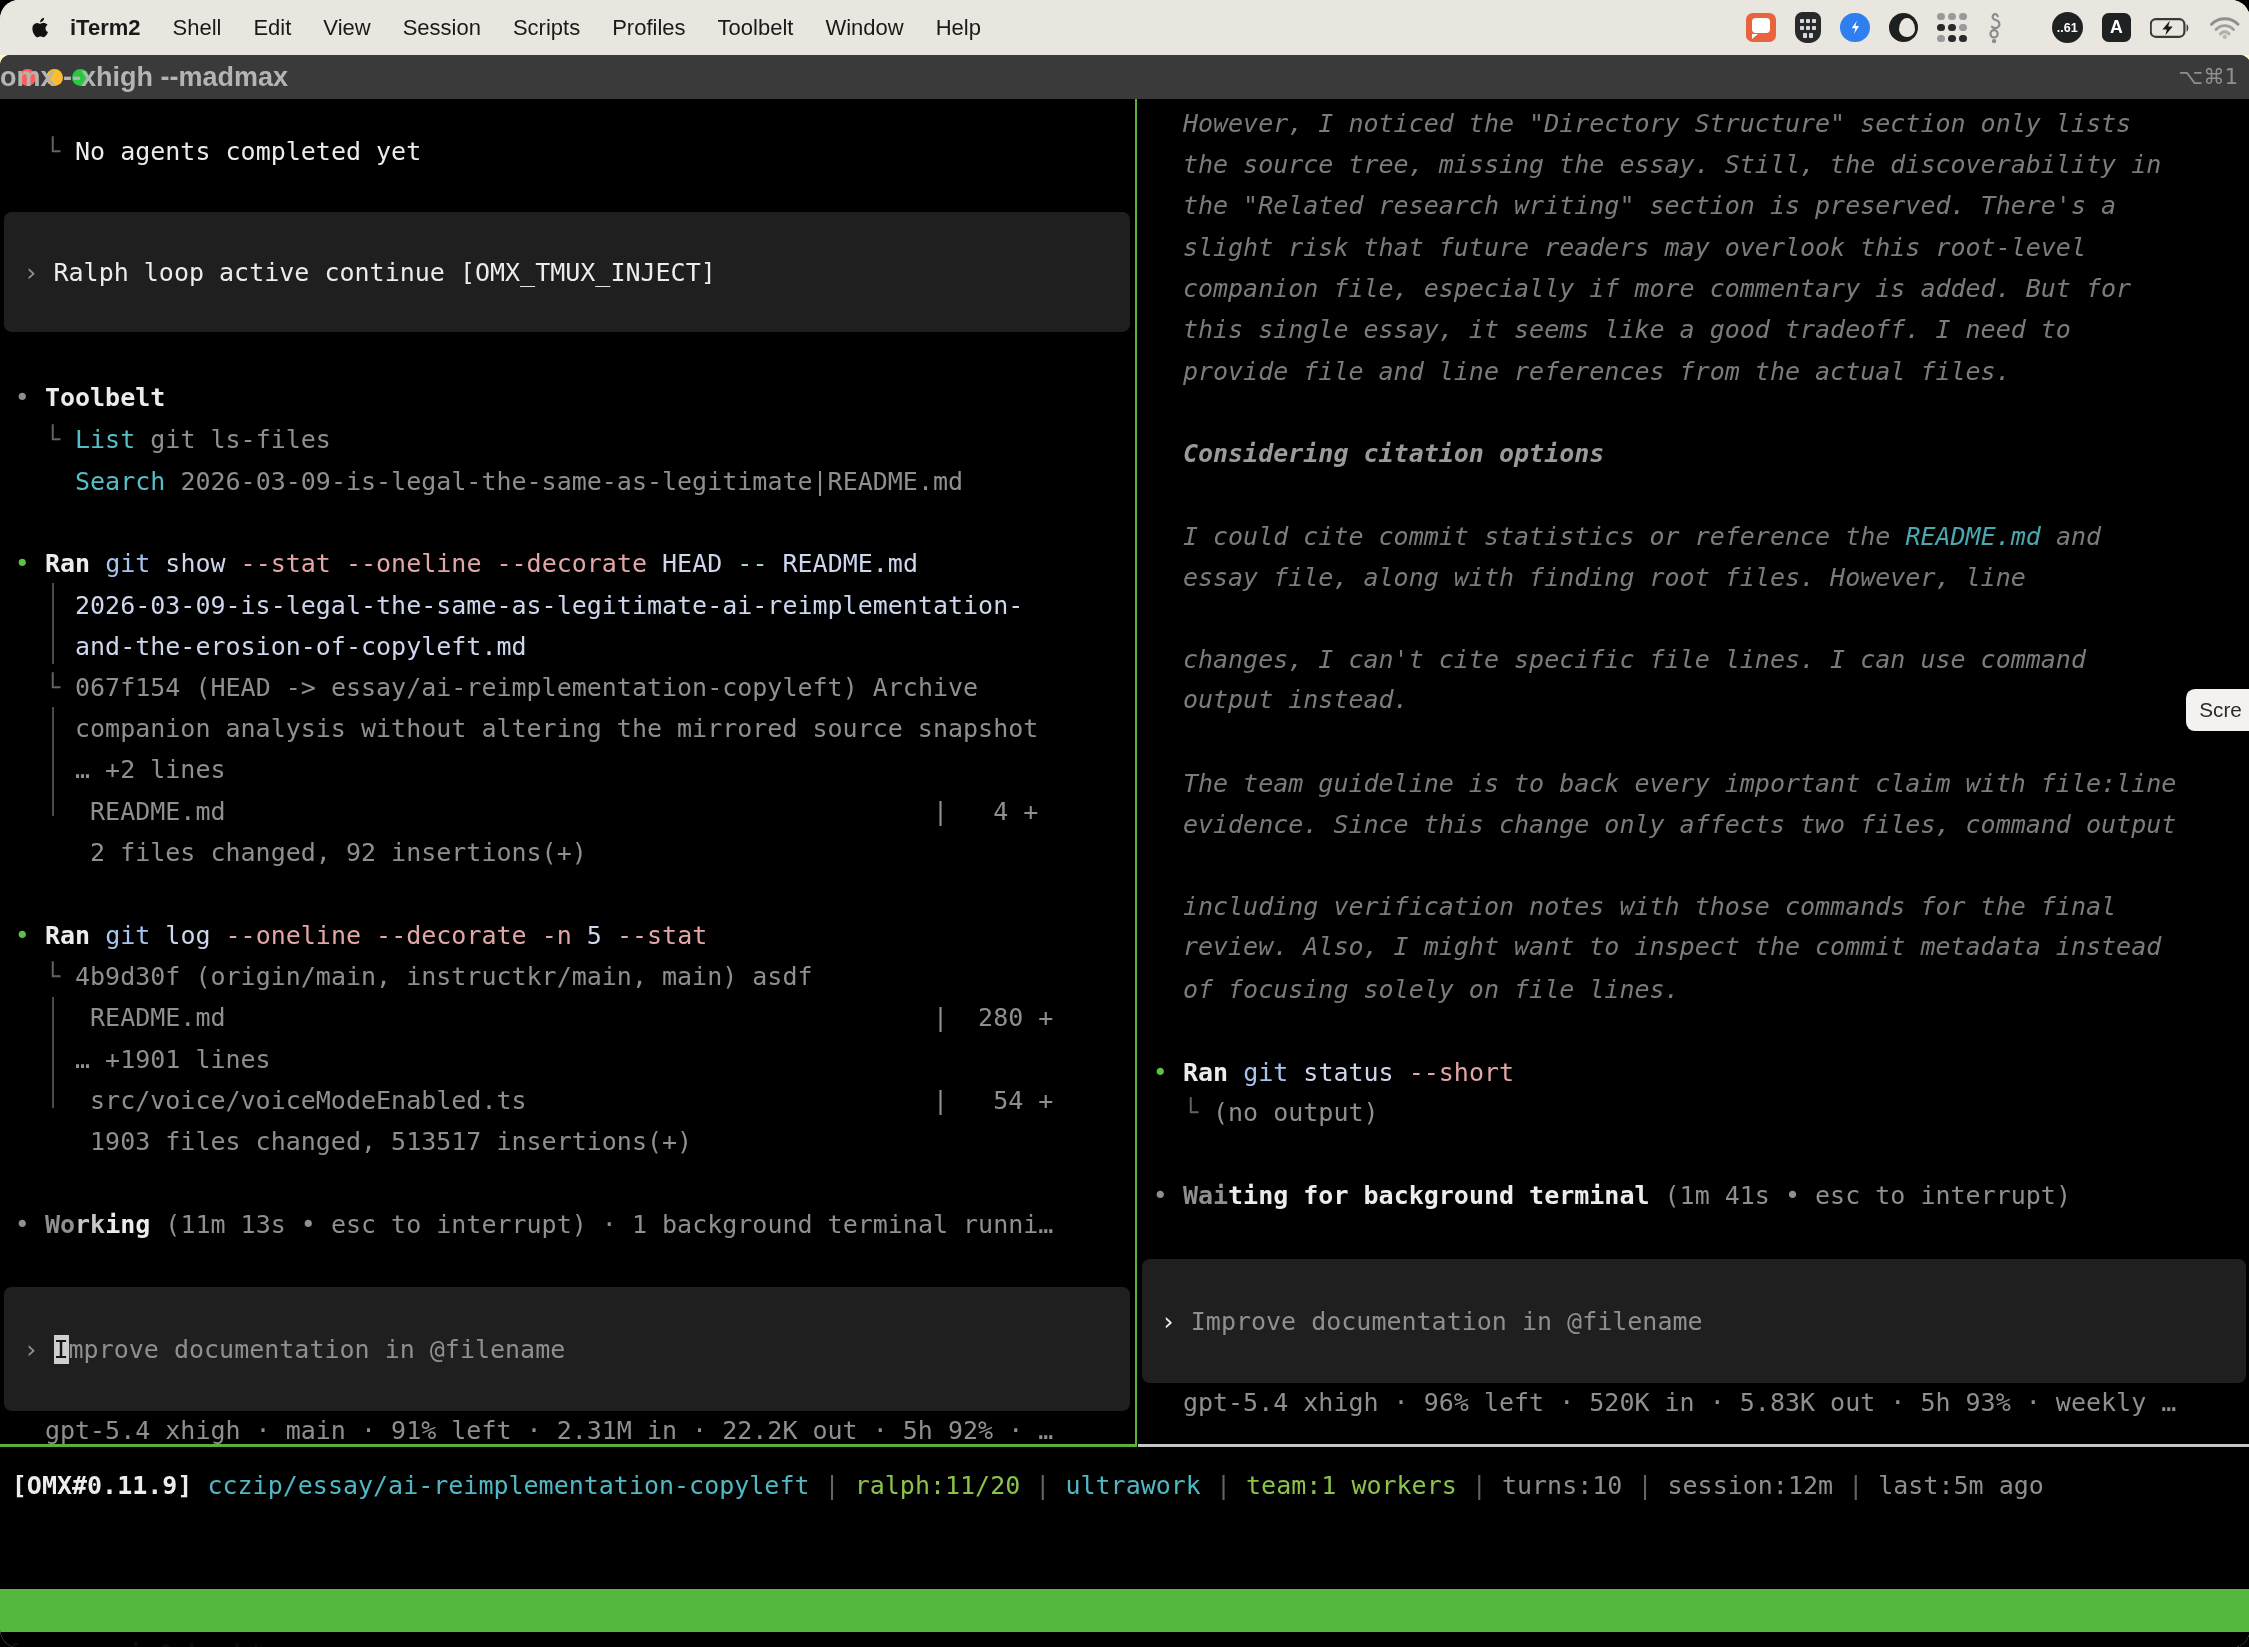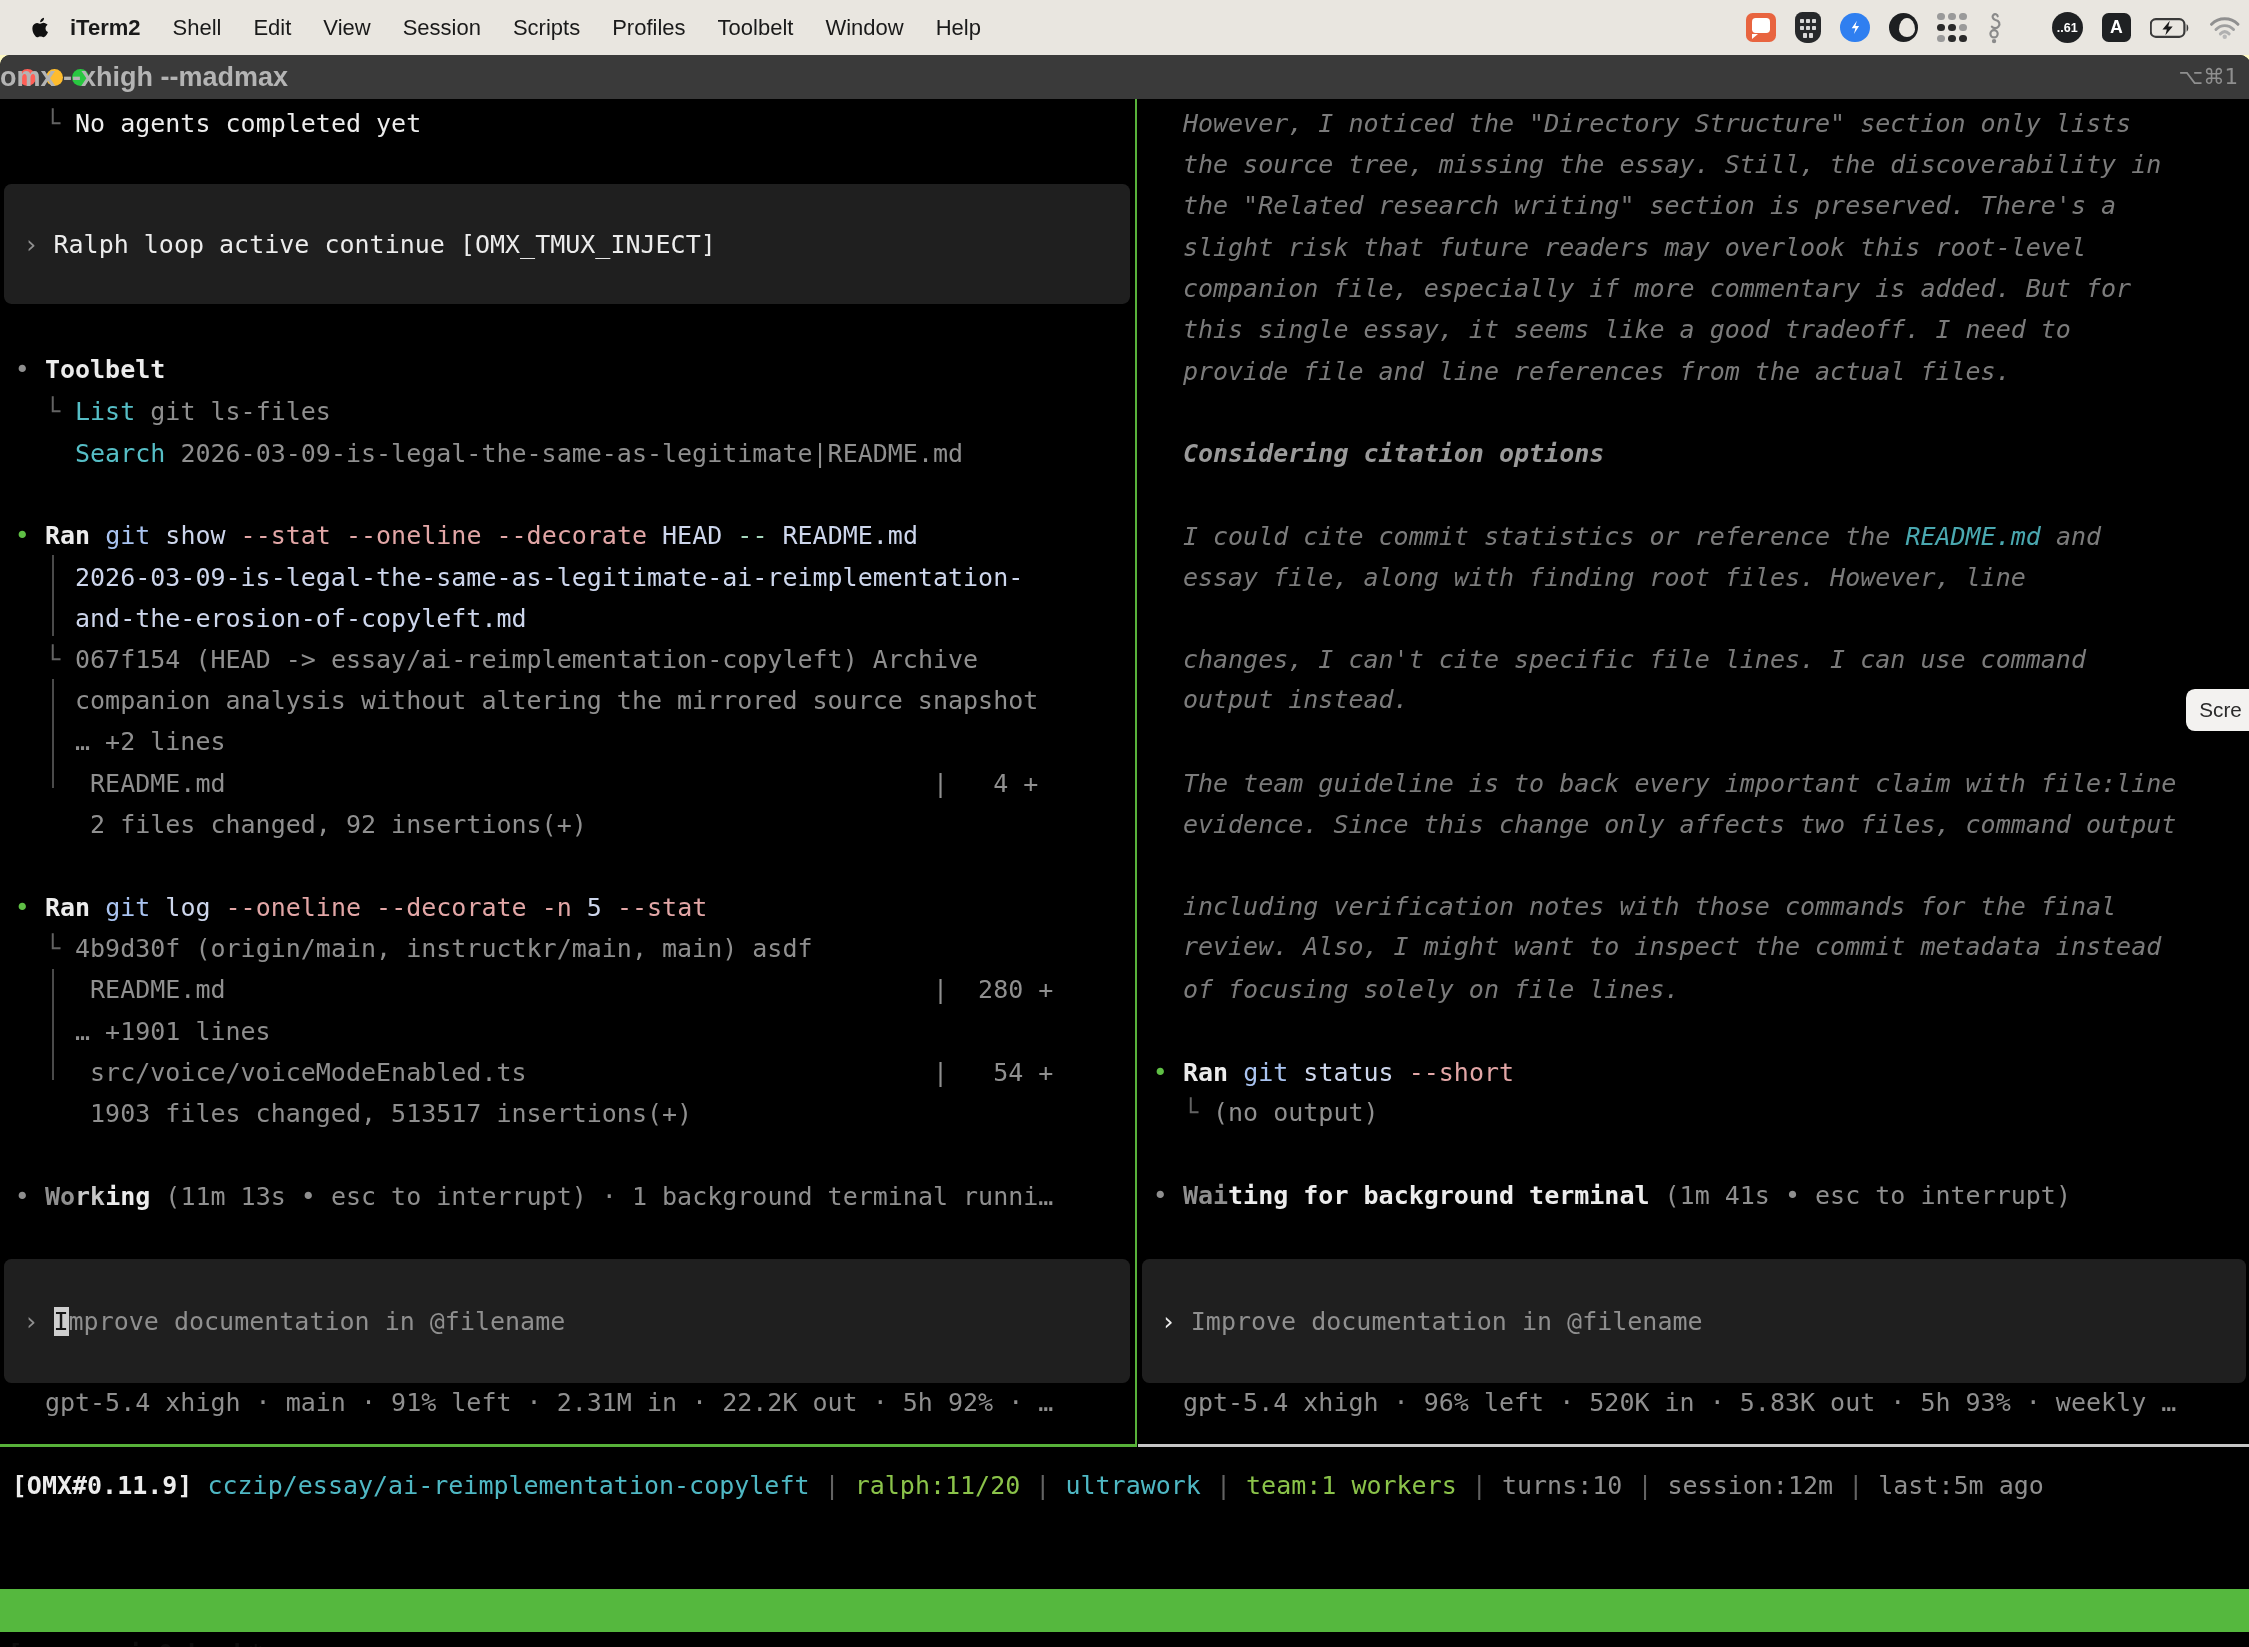--- a/index.html
+++ b/index.html
@@ -1,16 +1,16 @@
 <!DOCTYPE html>
 <html style="font-size:11.8px"><head>
 <meta charset="utf-8">
 <style>
   html,body{margin:0;padding:0;background:#000;}
-  .screen{position:relative;width:2250px;height:1648px;background:#fef9c3;overflow:hidden;font-family:"Liberation Sans",sans-serif;}
+  .screen{position:relative;width:2250px;height:1648px;background:#fef9c3;overflow:hidden;font-family:"Liberation Sans",sans-serif;border-radius:19px;}
 
   
   .menubar{position:absolute;top:0;left:0;width:2250px;height:55px;background:#e9e6e0;display:flex;align-items:center;color:#1a1a1a;font-size:22px;}
   .menubar .apple{margin-left:32px;display:flex;align-items:center;}
   .menubar .mi{padding:0 16px;}
   .menubar .mi.appname{font-weight:700;padding-left:19px;}
   .status-icons{position:absolute;right:10.3px;top:0;height:55px;display:flex;align-items:center;gap:19px;}
   .sic{display:flex;align-items:center;justify-content:center;}
   .ic-share{width:29.5px;height:29.5px;background:#e8643f;border-radius:6.6px;position:relative;}
   .ic-share:after{content:"";position:absolute;left:5.9px;top:5.2px;width:17.7px;height:14.8px;background:#fff;border-radius:3.7px;}
@@ -30,21 +30,21 @@
   .tl{position:absolute;top:14px;width:17px;height:17px;border-radius:50%;}
   .tl.red{left:19px;background:#ff5f57;}
   .tl.yellow{left:46px;background:#febc2e;}
   .tl.green{left:72px;background:#28c840;}
   .wtitle{position:absolute;top:0;left:0;right:0;height:44px;line-height:44px;color:#b4b4b4;font-size:27px;font-weight:700;}
   .wshort{position:absolute;right:11.8px;top:0;height:44px;line-height:44px;color:#8f8f8f;font-size:21.4px;font-family:"DejaVu Sans",sans-serif;}
 
   
   .content{position:absolute;top:44px;left:0;width:2250px;height:1346px;background:#000;font-family:"DejaVu Sans Mono",monospace;}
   .pane{position:absolute;top:0;height:1346px;overflow:hidden;}
-  .pane.left{left:0;width:1135px;}
+  .pane.left{left:0;width:1135px;margin-top:28px;}
   .pane.right{left:1138px;width:1112px;}
   .vdivider{position:absolute;top:0;left:1135px;width:2.2px;height:1348px;background:#58b13a;}
   .hb-left{position:absolute;top:1345px;left:0;width:1135px;height:3px;background:#58b13a;}
   .hb-right{position:absolute;top:1345px;left:1138px;width:1112px;height:3px;background:#c6c6c6;}
 
   .row{position:absolute;left:0;right:0;height:41px;line-height:41px;white-space:pre;padding-left:14.8px;font-size:25px;color:#8f8f8f;}
   .tbox{position:absolute;background:#1f1f1f;border-radius:7.4px;display:flex;align-items:center;padding-left:19px;white-space:pre;font-size:25px;}
   .guide{position:absolute;width:1.5px;background:#4a4a4a;}
 
   .c-w{color:#ececec}.c-g{color:#8f8f8f}.c-d{color:#636363}.c-lg{color:#c6c6c6}

